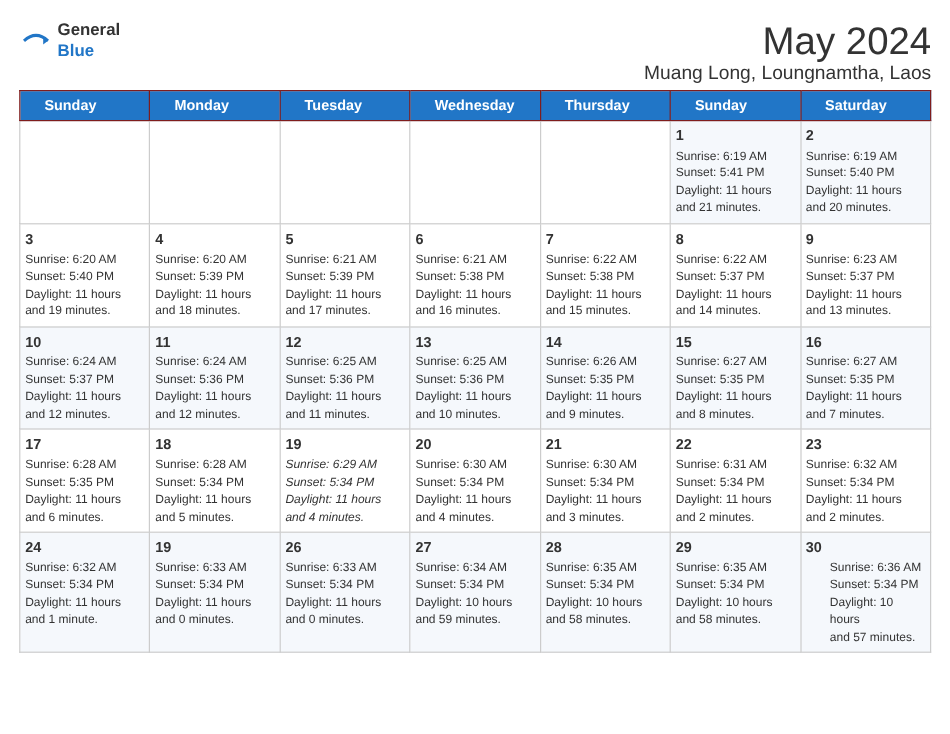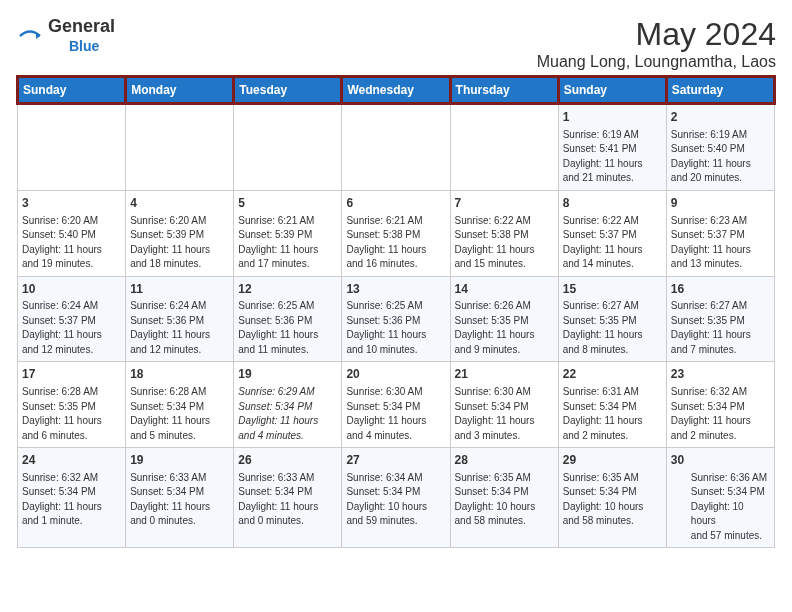--- a/index.html
+++ b/index.html
@@ -40,25 +40,25 @@
     }
     table {
       width: 100%;
       border-collapse: collapse;
       table-layout: fixed;
       font-size: 10.5px;
     }
     thead tr th {
       background-color: #2176c7;
       color: #fff;
-      padding: 5px 4px;
+      padding: 5px 20px;
       text-align: left;
       font-size: 12px;
       font-weight: bold;
-      border: 3px solid #7f1d1d;
+      border: 1px solid #7f1d1d;
     }
     tbody tr td {
       vertical-align: top;
       padding: 4px;
       border: 1px solid #ccc;
       background: #fff;
       height: 80px;
       color: #333;
       line-height: 1.4;
     }
@@ -83,22 +83,22 @@
 <body>
 
 <div class="header">
   <div class="logo">
     <svg class="logo-icon" viewBox="0 0 28 22" xmlns="http://www.w3.org/2000/svg">
       <rect width="28" height="22" rx="2" fill="#fff"></rect>
       <path d="M4 11 Q14 2 24 11" stroke="#2176c7" stroke-width="2.5" fill="none"></path>
       <polygon points="24,11 20,8 20,14" fill="#2176c7"></polygon>
     </svg>
     <div>
-      <span style="font-size:18px;font-weight:bold;color:#333;">General</span><br>
-      <span style="font-size:14px;font-weight:bold;color:#2176c7;margin-left:21px;">Blue</span>
+      <span style="font-size:14px;font-weight:bold;color:#333;">General</span><br>
+      <span style="font-size:14px;font-weight:bold;color:#2176c7;">Blue</span>
     </div>
   </div>
   <div class="title-block">
     <div class="main-title">May 2024</div>
     <div class="subtitle">Muang Long, Loungnamtha, Laos</div>
   </div>
 </div>
 
 <table>
   <thead>

